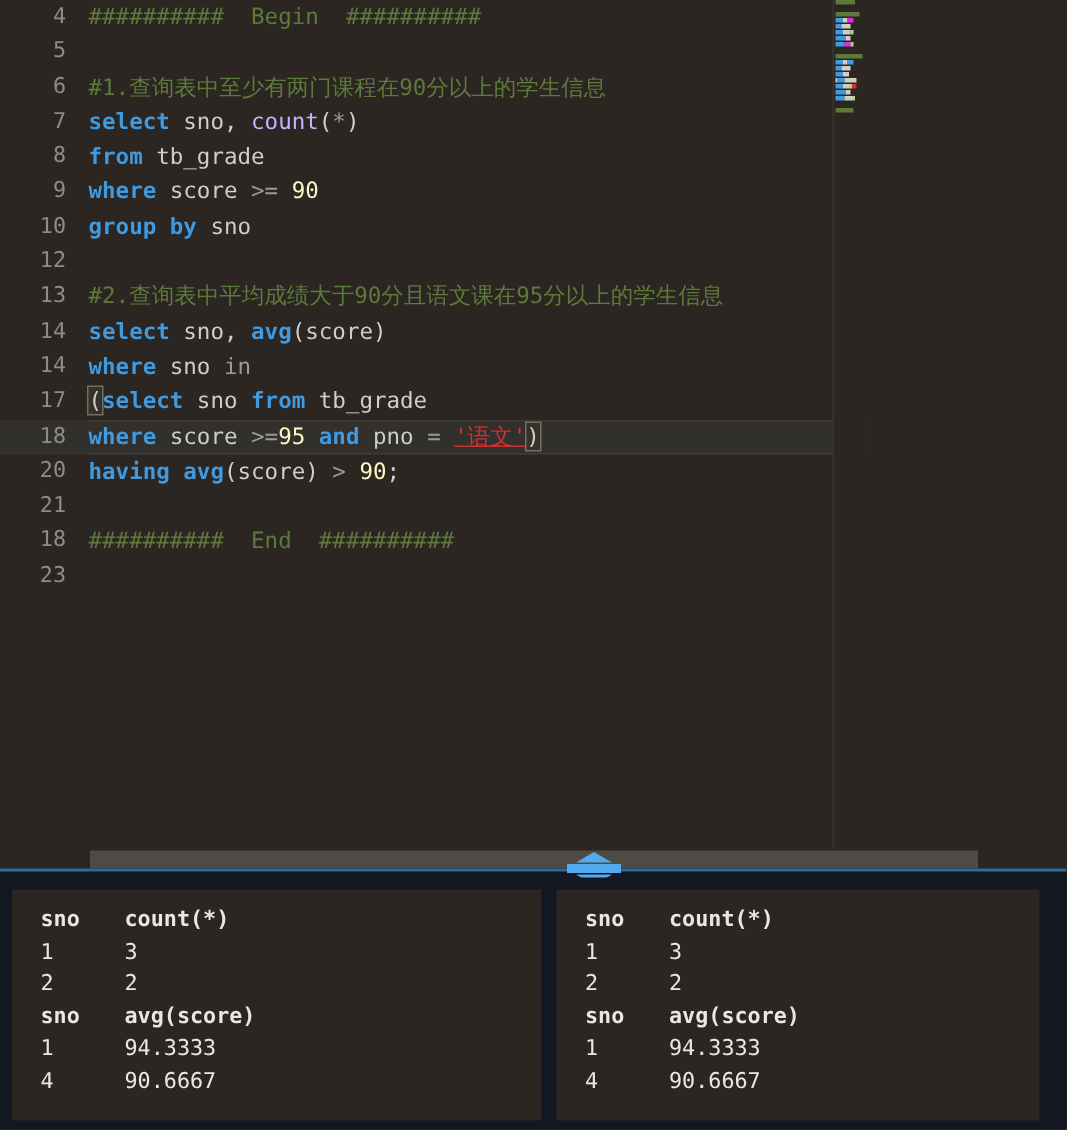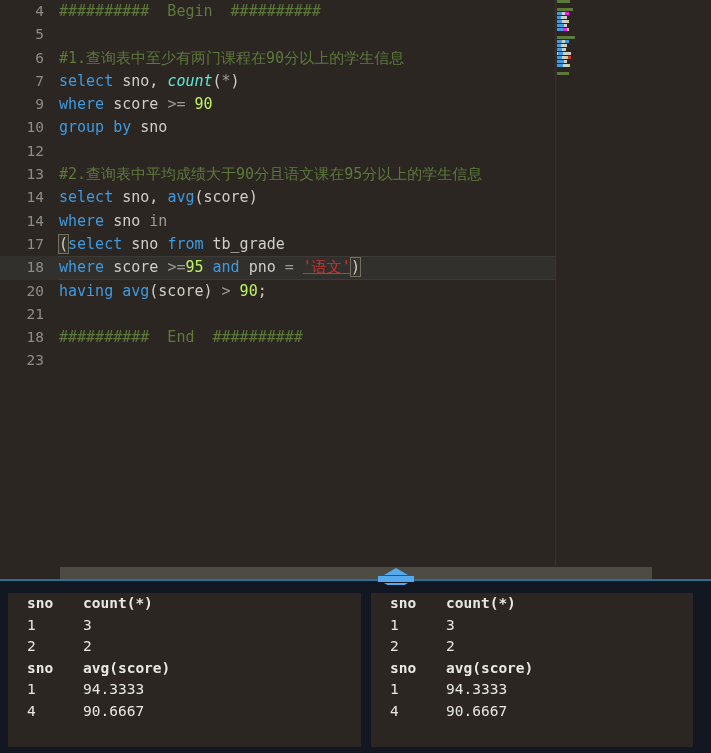--- a/index.html
+++ b/index.html
@@ -46,25 +46,25 @@
   }
   .code {
     display: inline-block;
     padding-left: 15px;
     vertical-align: top;
     position: relative;
   }
 
   
   .cmt  { color: #5d7a3a; }
-  .kw   { color: #3f9ae0; }
+  .kw   { color: #3f9ae0; font-weight: bold; }
   .id   { color: #cfcfc6; }
-  .fn   { color: #5eead4; font-style: italic; }
+  .fn   { color: #c4b5fd; }
   .op   { color: #9b9b91; }
-  .num  { color: #bef264; }
+  .num  { color: #fef9c3; }
   .str  { color: #cc3333; text-decoration: underline; }
   .pun  { color: #cfcfc6; }
   .brk  {
     color: #cfcfc6;
     outline: 1px solid #72705f;
     outline-offset: 0px;
     background: #35322c;
   }
 
   
@@ -143,36 +143,37 @@
   }
   .panel.left  { margin: 8px 0 6px 8px; width: 353px; }
   .panel.right { margin: 8px 8px 6px 10px; width: 322px; }
   .row {
     height: 21.5px; line-height: 21.5px;
     white-space: pre;
     font-size: 14.5px;
     color: #e8e8e2;
     padding-left: 19px;
   }
-  .row:first-child { }
+  .row:first-child { margin-top: 10px; }
   .cell-a { display: inline-block; width: 56px; }
   .cell-b { display: inline-block; }
   .hdr { font-weight: bold; }
 </style>
 </head>
 <body>
 
 <div id="app">
 
   <div class="editor">
     <div class="code-area" id="code-area">
         <div class="line"><span class="ln">4</span><span class="code"><span class="cmt">##########  Begin  ##########</span></span></div>
         <div class="line"><span class="ln">5</span><span class="code"></span></div>
         <div class="line"><span class="ln">6</span><span class="code"><span class="cmt">#1.查询表中至少有两门课程在90分以上的学生信息</span></span></div>
         <div class="line"><span class="ln">7</span><span class="code"><span class="kw">select</span><span class="id"> sno</span><span class="pun">, </span><span class="fn">count</span><span class="pun">(</span><span class="op">*</span><span class="pun">)</span></span></div>
+        <div class="line"><span class="ln">8</span><span class="code"><span class="kw">from</span><span class="id"> tb_grade</span></span></div>
         <div class="line"><span class="ln">9</span><span class="code"><span class="kw">where</span><span class="id"> score </span><span class="op">&gt;=</span><span class="num"> 90</span></span></div>
         <div class="line"><span class="ln">10</span><span class="code"><span class="kw">group by</span><span class="id"> sno</span></span></div>
         <div class="line"><span class="ln">12</span><span class="code"></span></div>
         <div class="line"><span class="ln">13</span><span class="code"><span class="cmt">#2.查询表中平均成绩大于90分且语文课在95分以上的学生信息</span></span></div>
         <div class="line"><span class="ln">14</span><span class="code"><span class="kw">select</span><span class="id"> sno</span><span class="pun">, </span><span class="kw">avg</span><span class="pun">(</span><span class="id">score</span><span class="pun">)</span></span></div>
         <div class="line"><span class="ln">14</span><span class="code"><span class="kw">where</span><span class="id"> sno </span><span class="op">in</span></span></div>
         <div class="line"><span class="ln">17</span><span class="code"><span class="brk">(</span><span class="kw">select</span><span class="id"> sno </span><span class="kw">from</span><span class="id"> tb_grade</span></span></div>
         <div class="line current"><span class="ln">18</span><span class="code"><span class="kw">where</span><span class="id"> score </span><span class="op">&gt;=</span><span class="num">95</span><span class="id"> </span><span class="kw">and</span><span class="id"> pno </span><span class="op">=</span><span class="id"> </span><span class="str">'语文'</span><span class="brk">)</span></span></div>
         <div class="line"><span class="ln">20</span><span class="code"><span class="kw">having</span><span class="id"> </span><span class="kw">avg</span><span class="pun">(</span><span class="id">score</span><span class="pun">) </span><span class="op">&gt;</span><span class="num"> 90</span><span class="pun">;</span></span></div>
         <div class="line"><span class="ln">21</span><span class="code"></span></div>

